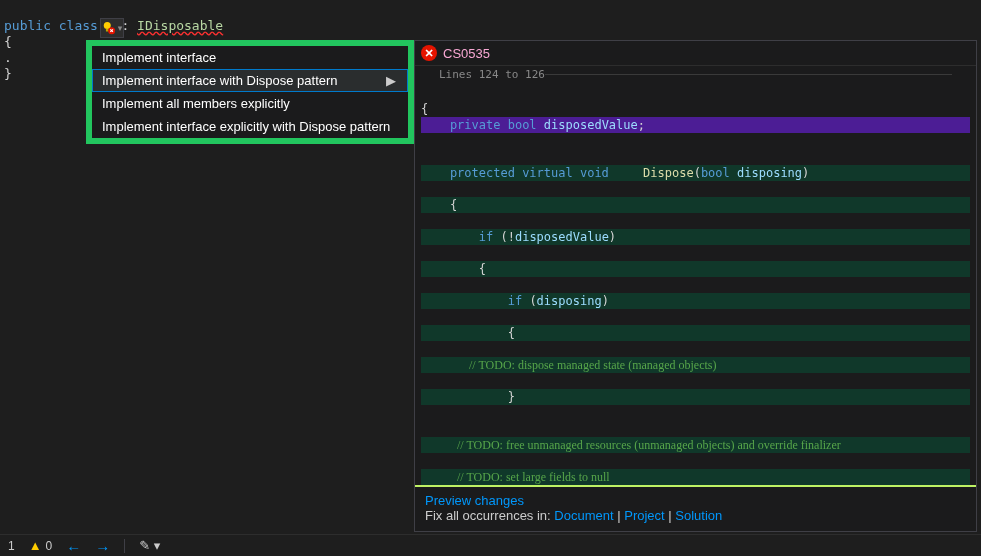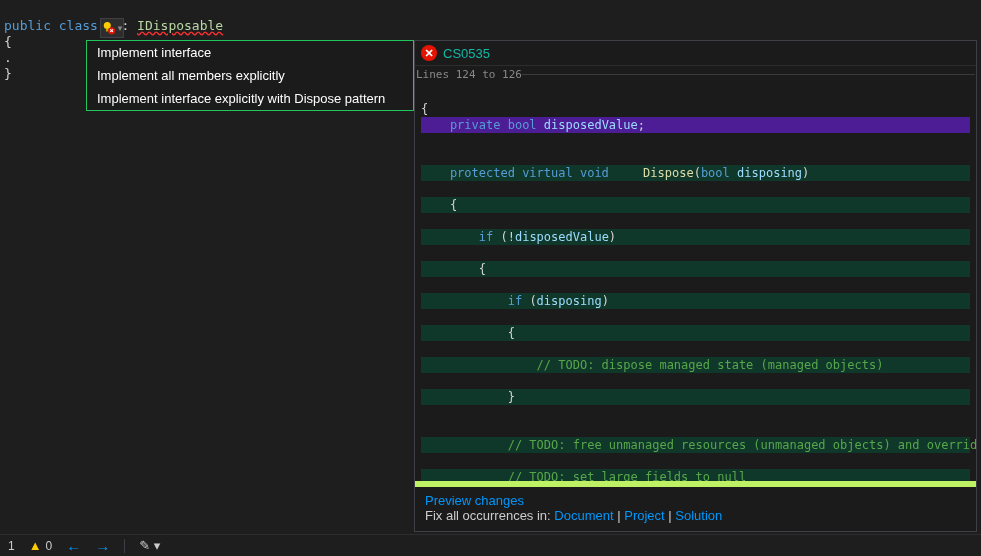--- a/index.html
+++ b/index.html
@@ -26,21 +26,21 @@
     position: absolute; top: 18px; left: 100px;
     width: 24px; height: 20px; background: #2d2d2d;
     border: 1px solid #3f3f46; display: flex; align-items: center; justify-content: center;
     gap: 2px; cursor: pointer;
   }
   .lightbulb svg { width: 14px; height: 14px; }
   .lightbulb .chev { color: #888; font-size: 9px; }
 
   .quickactions {
     position: absolute; top: 40px; left: 86px;
-    background: #1b1b1c; border: 1px solid #22c55e;
+    background: #1b1b1c; border: 6px solid #22c55e;
     width: 328px; z-index: 5;
   }
   .qa-item {
     padding: 4px 10px; font-size: 13px; color: #fff;
     cursor: pointer; display: flex; align-items: center; justify-content: space-between;
   }
   .qa-item.selected { background: #2a2d2e; border: 1px solid #007acc; padding: 3px 9px; }
   .qa-item.selected .expand { width: 14px; text-align: center; color: #ccc; }
 
   .preview {
@@ -50,46 +50,46 @@
   }
   .preview-header {
     padding: 4px 6px; display: flex; align-items: center; gap: 6px;
     font-size: 13px; border-bottom: 1px solid #2d2d2d;
   }
   .err-icon {
     width: 16px; height: 16px; border-radius: 50%; background: #e51400;
     display: flex; align-items: center; justify-content: center;
     color: #fff; font-weight: bold; font-size: 11px;
   }
-  .err-code { color: #14b8a6; }
+  .err-code { color: #f9a8d4; }
   .err-msg  { color: #cccccc; }
 
   .lines-row {
-    padding: 2px 1px; font-size: 11px; color: #888;
+    padding: 2px 24px; font-size: 11px; color: #888;
     display: flex; align-items: center; 
     font-family: Consolas, monospace;
   }
   .lines-row .rule { flex: 1; height: 1px; background: #3a3a3a; }
 
   .code-preview {
     flex: 1; overflow: auto; padding: 2px 6px 6px 6px;
     font-family: Consolas, monospace; font-size: 12px; line-height: 16px;
     white-space: pre;
   }
   .plain { color: #d4d4d4; }
   .add   { background: #10382a; display: block; }
   .add2  { background: #4c1d95; display: block; }
   .k  { color: #569cd6; }
   .m  { color: #dcdcaa; padding-left: 27px; }
-  .c  { color: #57a64a; }
+  .c  { color: #57a64a; font-family: Liberation Serif, serif; }
   .p  { color: #d4d4d4; }
   .id { color: #9cdcfe; }
 
   .preview-footer {
-    border-top: 6px solid #bef264;
+    border-top: 2px solid #bef264;
     padding: 6px 10px 8px 10px; font-size: 13px;
   }
   .preview-footer a { color: #0097fb; text-decoration: none; cursor: pointer; }
   .preview-footer .line2 { color: #cccccc; }
   .preview-footer .sep   { color: #cccccc; }
 
   .statusbar {
     position: absolute; bottom: 0; left: 0; right: 0; height: 22px;
     background: #1e1e1e; border-top: 1px solid #2d2d2d;
     display: flex; align-items: center; padding: 0 8px; gap: 14px;
@@ -117,20 +117,24 @@
     <rect x="4.5" y="9" width="3" height="3" fill="#bfa100"></rect>
     <circle cx="11" cy="11" r="4" fill="#e51400"></circle>
     <path d="M9.5 9.5 l3 3 M12.5 9.5 l-3 3" stroke="#fff" stroke-width="1.3"></path>
   </svg>
   <span class="chev">▾</span>
 </div>
 
 <div class="quickactions">
   <div class="qa-item">
     <span>Implement interface</span>
+  </div>
+  <div class="qa-item selected">
+    <span>Implement interface with Dispose pattern</span>
+    <span class="expand">▶</span>
   </div>
   <div class="qa-item">
     <span>Implement all members explicitly</span>
   </div>
   <div class="qa-item">
     <span>Implement interface explicitly with Dispose pattern</span>
   </div>
 </div>
 
 <div class="preview">

